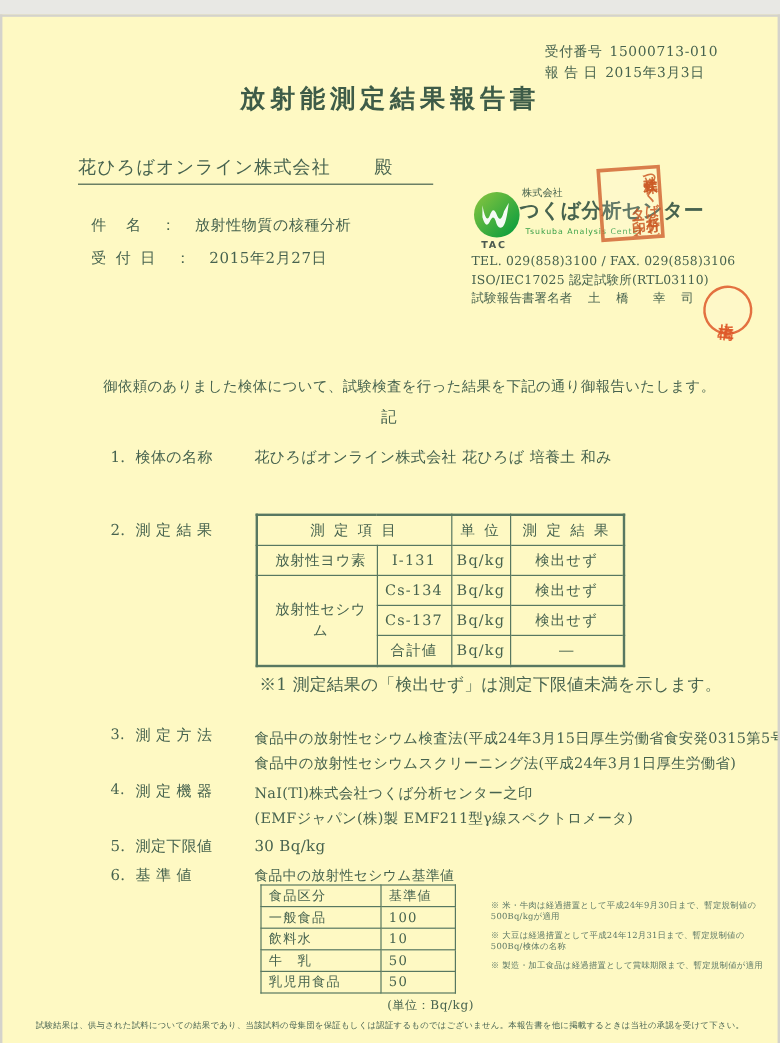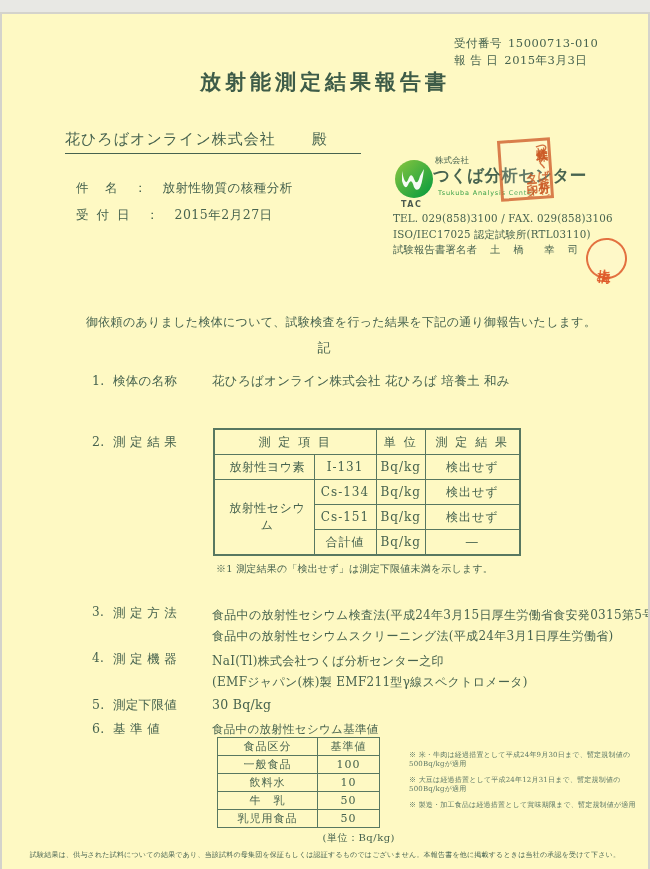--- a/index.html
+++ b/index.html
@@ -59,24 +59,24 @@
   .s5 { top:683px; left:90px; }
   .s6 { top:707px; left:90px; }
   .s3 .sec-label,.s4 .sec-label,.s5 .sec-label,.s6 .sec-label { font-size:12.5px; }
   .s6 .sec-value { font-size:11.5px; padding-top:1px; }
   
   .rtable { position:absolute; top:414px; left:211px; border-collapse:collapse; font-size:12px; color:#47634f; border:2px solid #587861; }
   .rtable th,.rtable td { border:1px solid #587861; text-align:center; padding:0 4px; height:24px; font-weight:normal; letter-spacing:1px; }
   .rtable th { letter-spacing:2px; }
   .col-grp { width:100px; } .col-nuc { width:62px; } .col-unit { width:46px; } .col-res { width:94px; }
   .grp-cell { text-align:right; padding-left:10px !important; letter-spacing:0.5px !important; }
-  .footnote { position:absolute; top:548px; left:214px; font-size:10px; letter-spacing:0.2px;text-align:right; }
+  .footnote { position:absolute; top:548px; left:214px; font-size:14px; letter-spacing:0.2px;text-align:right; }
   
   .stable { position:absolute; top:723px; left:215px; border-collapse:collapse; font-size:11px; color:#47634f; border:1.5px solid #587861; }
-  .stable th,.stable td { border:1px solid #587861; text-align:center; height:17px; padding:0 6px; font-weight:normal; letter-spacing:1px; }
+  .stable th,.stable td { border:1px solid #587861; text-align:left; height:17px; padding:0 6px; font-weight:normal; letter-spacing:1px; }
   .scol-cat { width:100px; } .scol-val { width:62px; }
   .unit-note { position:absolute; top:817px; left:215px; width:178px; text-align:right; font-size:10px; letter-spacing:0.5px; }
   .std-notes { position:absolute; top:737px; left:407px; width:234px; font-size:7px; line-height:9px; color:#5d7866; letter-spacing:0.2px; }
   .std-note { margin-bottom:7px; }
   
   .footer { position:absolute; top:836px; left:8px; right:8px; text-align:center; font-size:7px; color:#4a6553; letter-spacing:0.2px; }
 </style>
 </head>
 <body>
 
@@ -167,21 +167,21 @@
         <td>Bq/kg</td>
         <td>検出せず</td>
       </tr>
       <tr>
         <td class="grp-cell" rowspan="3">放射性セシウム</td>
         <td>Cs-134</td>
         <td>Bq/kg</td>
         <td>検出せず</td>
       </tr>
       <tr>
-        <td>Cs-151</td>
+        <td>Cs-137</td>
         <td>Bq/kg</td>
         <td>検出せず</td>
       </tr>
       <tr>
         <td>合計値</td>
         <td>Bq/kg</td>
         <td>―</td>
       </tr>
     </tbody>
   </table>
@@ -244,19 +244,19 @@
         <td>乳児用食品</td>
         <td>50</td>
       </tr>
     </tbody>
   </table>
 
   <div class="unit-note">(単位：Bq/kg)</div>
 
   <div class="std-notes">
     <div class="std-note">※ 米・牛肉は経過措置として平成24年9月30日まで、暫定規制値の500Bq/kgが適用</div>
-    <div class="std-note">※ 大豆は経過措置として平成24年12月31日まで、暫定規制値の500Bq/kgが適用</div>
+    <div class="std-note">※ 大豆は経過措置として平成24年12月31日まで、暫定規制値の500Bq/検体の名称</div>
     <div class="std-note">※ 製造・加工食品は経過措置として賞味期限まで、暫定規制値が適用</div>
   </div>
 
   <div class="footer">試験結果は、供与された試料についての結果であり、当該試料の母集団を保証もしくは認証するものではございません。本報告書を他に掲載するときは当社の承認を受けて下さい。</div>
 
 </div>
 
 </body></html>

